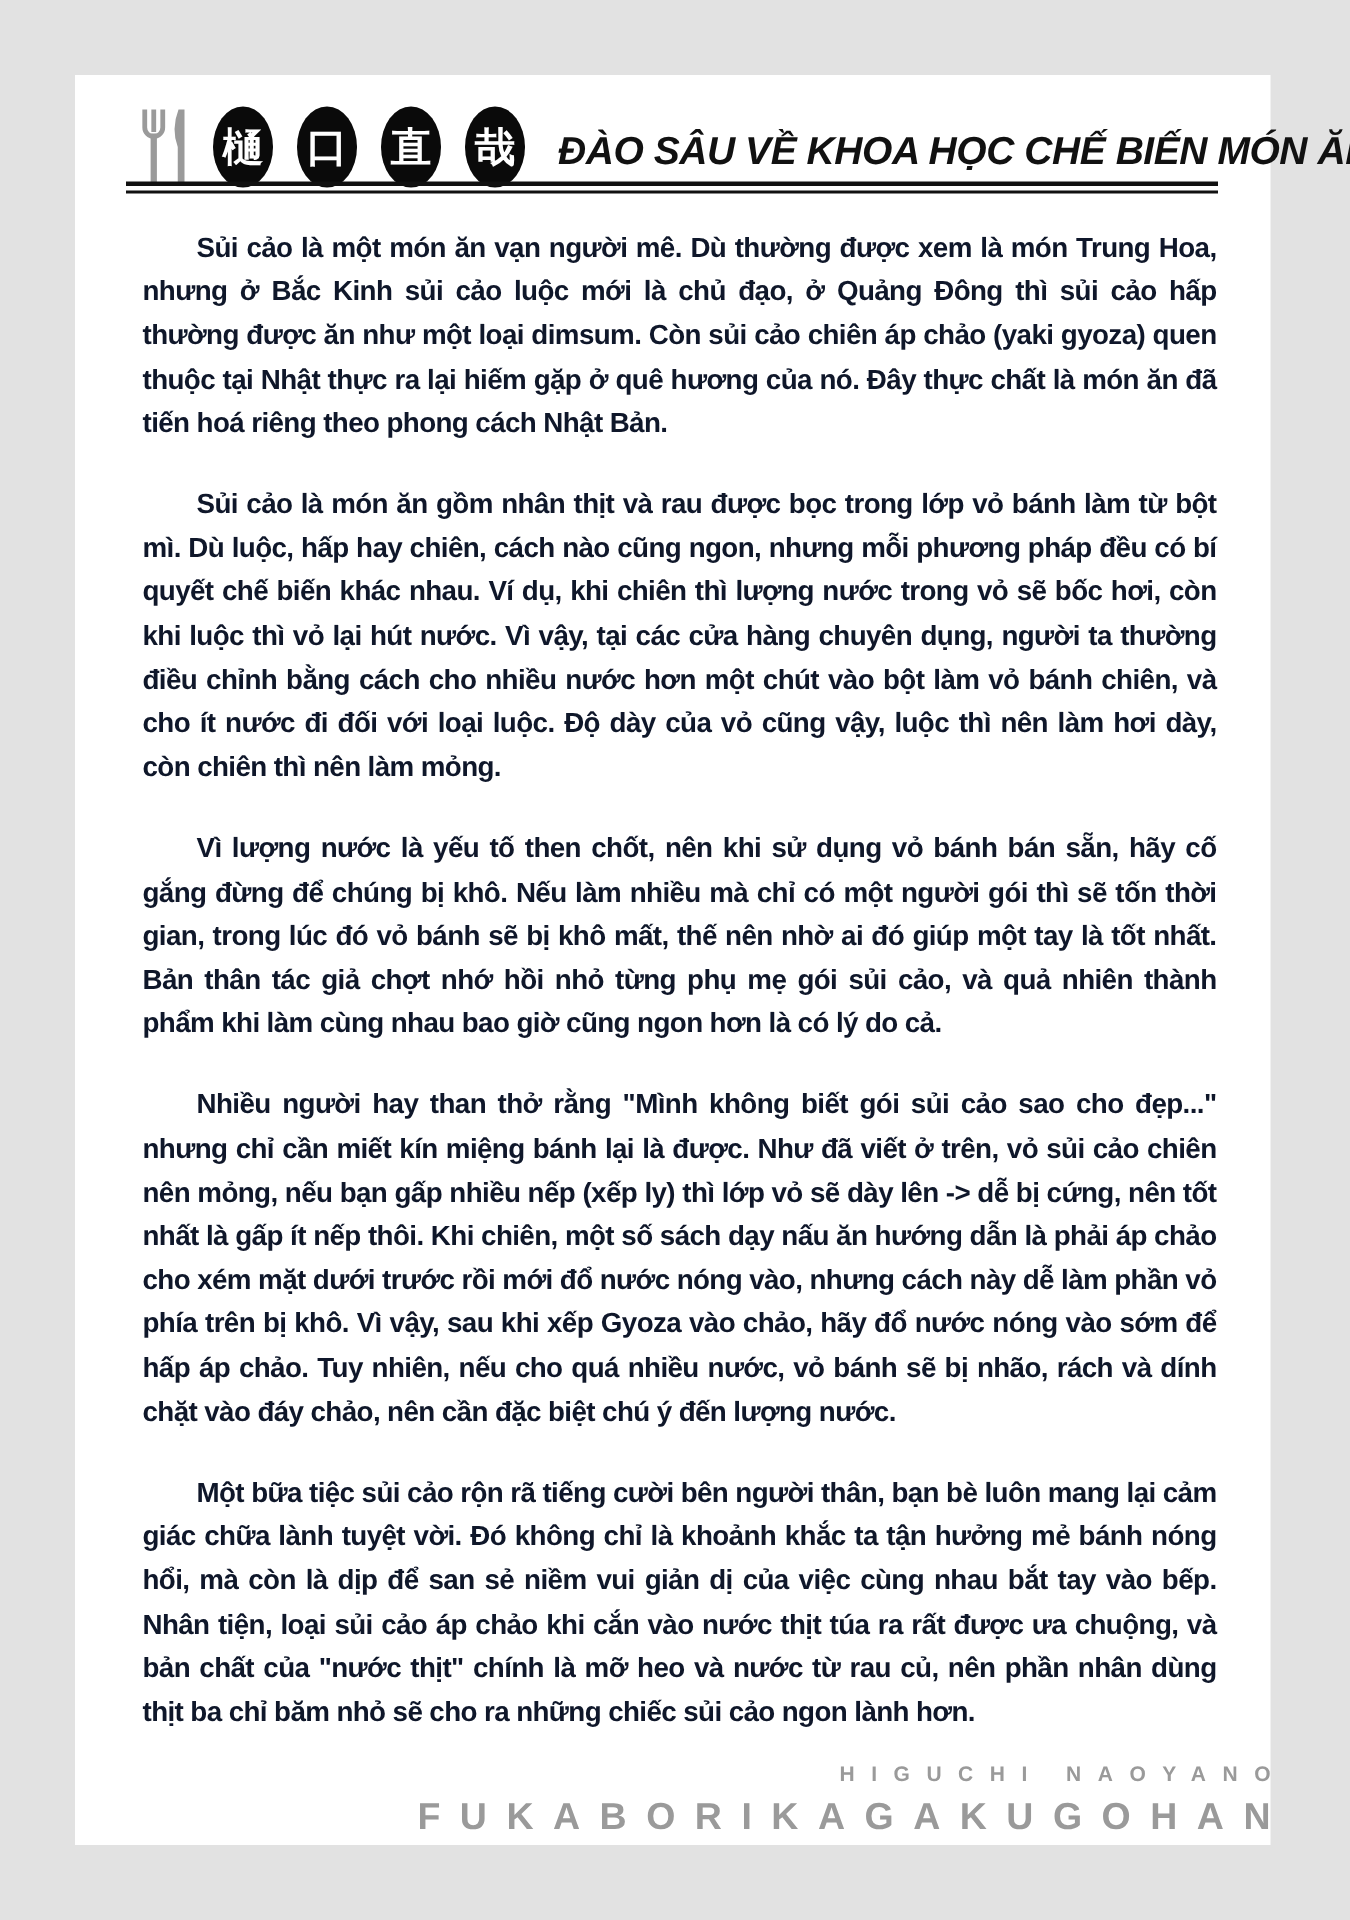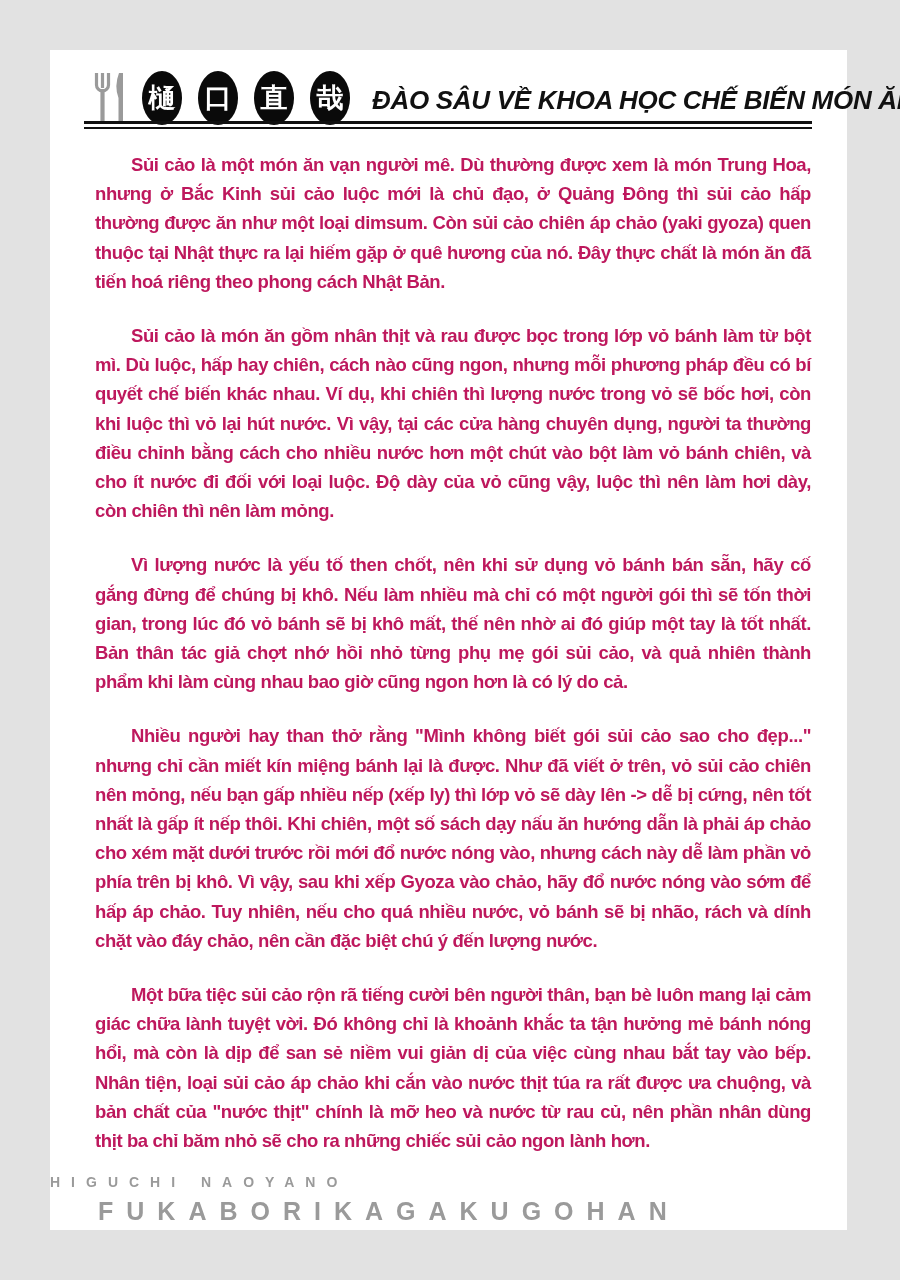--- a/index.html
+++ b/index.html
@@ -55,34 +55,34 @@
     border-bottom: 2px solid #111111;
   }
   
   .content {
     position: absolute;
     left: 45px; top: 100px;
     width: 716px;
   }
   .content p {
     margin: 0 0 25px 0;
-    color: #be185d;
+    color: #0f172a;
     font-size: 18.5px;
     font-weight: bold;
     line-height: 29.2px;
     letter-spacing: -0.4px;
     text-align: justify;
     text-indent: 36px;
   }
   .content p:last-child { margin-bottom: 0; }
   
   .ftr {
     position: absolute;
     left: 0; right: 0; bottom: 4px;
-    text-align: left;
+    text-align: right;
     color: #9a9a9a;
     font-weight: bold;
   }
   .ftr-line1 {
     font-size: 14px;
     letter-spacing: 11px;
     margin-right: -11px;
     margin-bottom: 7px;
   }
   .ftr-line2 {

